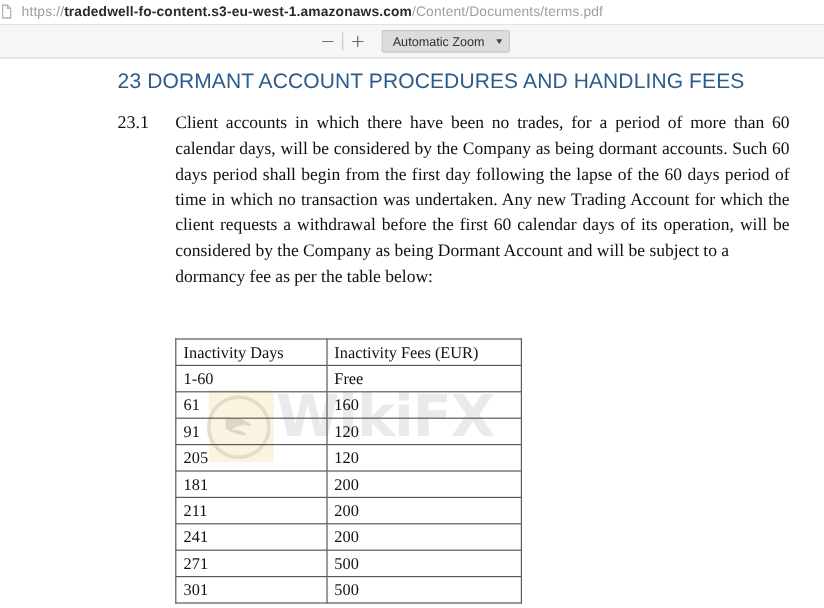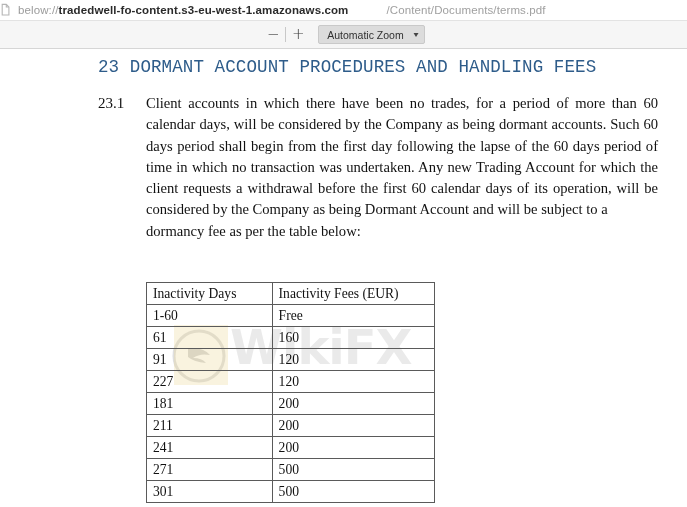--- a/index.html
+++ b/index.html
@@ -39,21 +39,21 @@
   .url-text {
     font-size: 11.5px;
     letter-spacing: .01em;
     white-space: nowrap;
     overflow: hidden;
     color: #8a8a8a;
     font-family: "Liberation Sans", sans-serif;
   }
   .url-scheme { color: #9b9b9b; }
   .url-domain { color: #2b2b2b; font-weight: bold; }
-  .url-path   { color: #a0a0a0; padding-left: 38px; }
+  .url-path   { color: #a0a0a0; }
 
   
   .pdf-toolbar {
     position: relative;
     height: 28px;
     background: #f6f6f6;
     border-bottom: 1px solid #d6d6d6;
     display: flex;
     align-items: center;
     justify-content: center;
@@ -157,21 +157,21 @@
 
   .content {
     position: relative;
     z-index: 2;
   }
 
   .doc-heading {
     position: absolute;
     left: 98px;
     top: 8px;
-    font-family: Liberation Mono, monospace;
+    font-family: Liberation Sans, sans-serif;
     font-size: 17.5px;
     color: #2e5c8a;
     letter-spacing: .1px;
     white-space: nowrap;
   }
 
   .para {
     position: absolute;
     left: 98px;
     top: 44px;
@@ -227,21 +227,21 @@
 </head>
 <body>
 
 <div class="urlbar">
   <span class="url-favicon">
     <svg viewBox="0 0 14 14" width="14" height="14" aria-hidden="true">
       <path d="M4.2 1.4 h4.1 l2.6 2.6 v8.0 h-6.7 z" fill="none" stroke="#7a7a7a" stroke-width="1.1"></path>
       <path d="M8.3 1.4 v2.6 h2.6" fill="none" stroke="#7a7a7a" stroke-width="1.1"></path>
     </svg>
   </span>
-  <span class="url-text"><span class="url-scheme">below://</span><span class="url-domain">tradedwell-fo-content.s3-eu-west-1.amazonaws.com</span><span class="url-path">/Content/Documents/terms.pdf</span></span>
+  <span class="url-text"><span class="url-scheme">https://</span><span class="url-domain">tradedwell-fo-content.s3-eu-west-1.amazonaws.com</span><span class="url-path">/Content/Documents/terms.pdf</span></span>
 </div>
 
 <div class="pdf-toolbar">
   <div class="zoom-group">
     <div class="zoom-btn">−</div>
     <div class="zoom-sep"></div>
     <div class="zoom-btn">+</div>
     <div class="zoom-select">
       <span>Automatic Zoom</span>
       <span class="caret">▾</span>
@@ -289,21 +289,21 @@
         </tr>
         <tr>
           <td>61</td>
           <td>160</td>
         </tr>
         <tr>
           <td>91</td>
           <td>120</td>
         </tr>
         <tr>
-          <td>227</td>
+          <td>205</td>
           <td>120</td>
         </tr>
         <tr>
           <td>181</td>
           <td>200</td>
         </tr>
         <tr>
           <td>211</td>
           <td>200</td>
         </tr>

